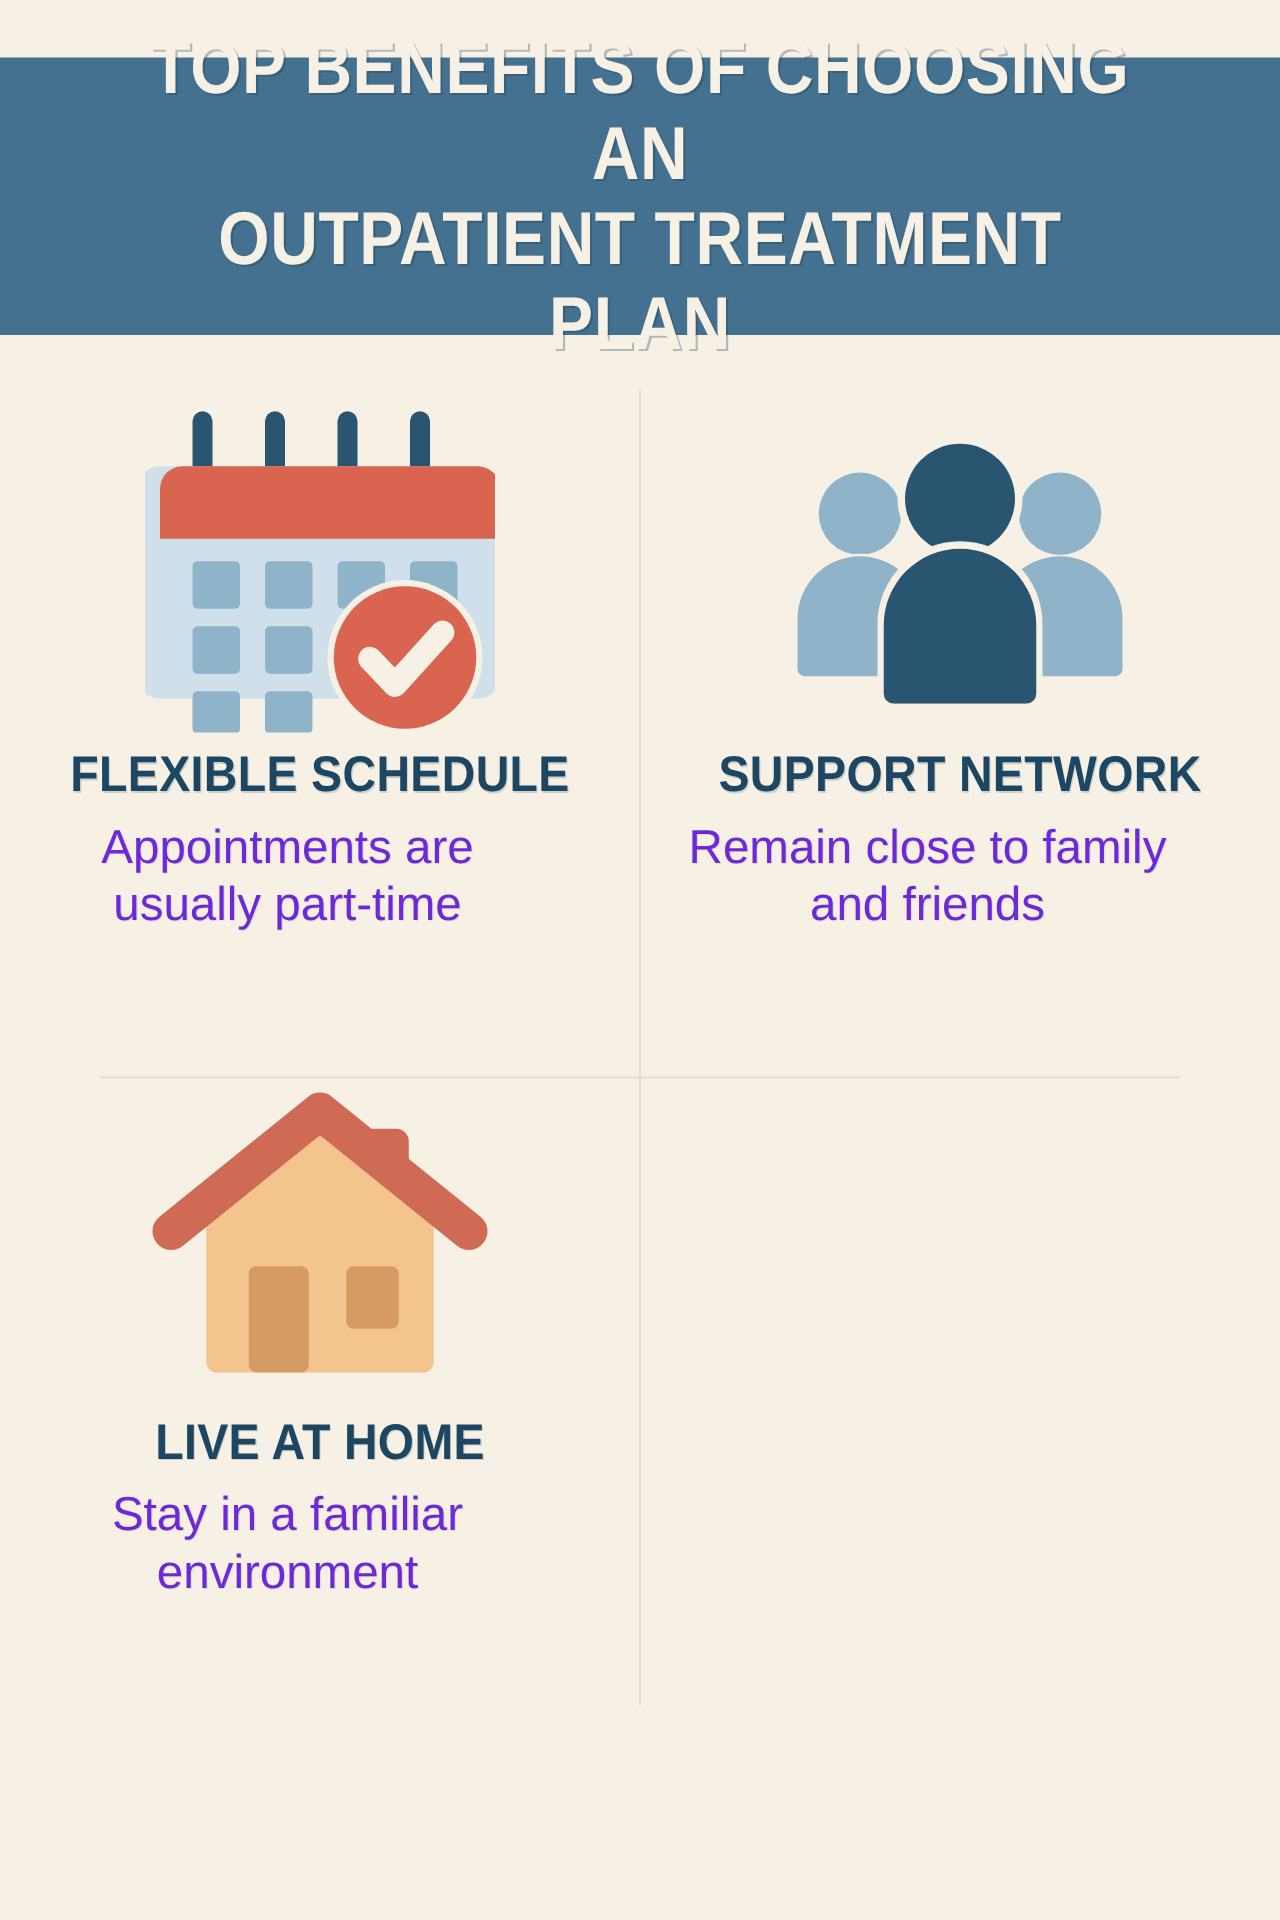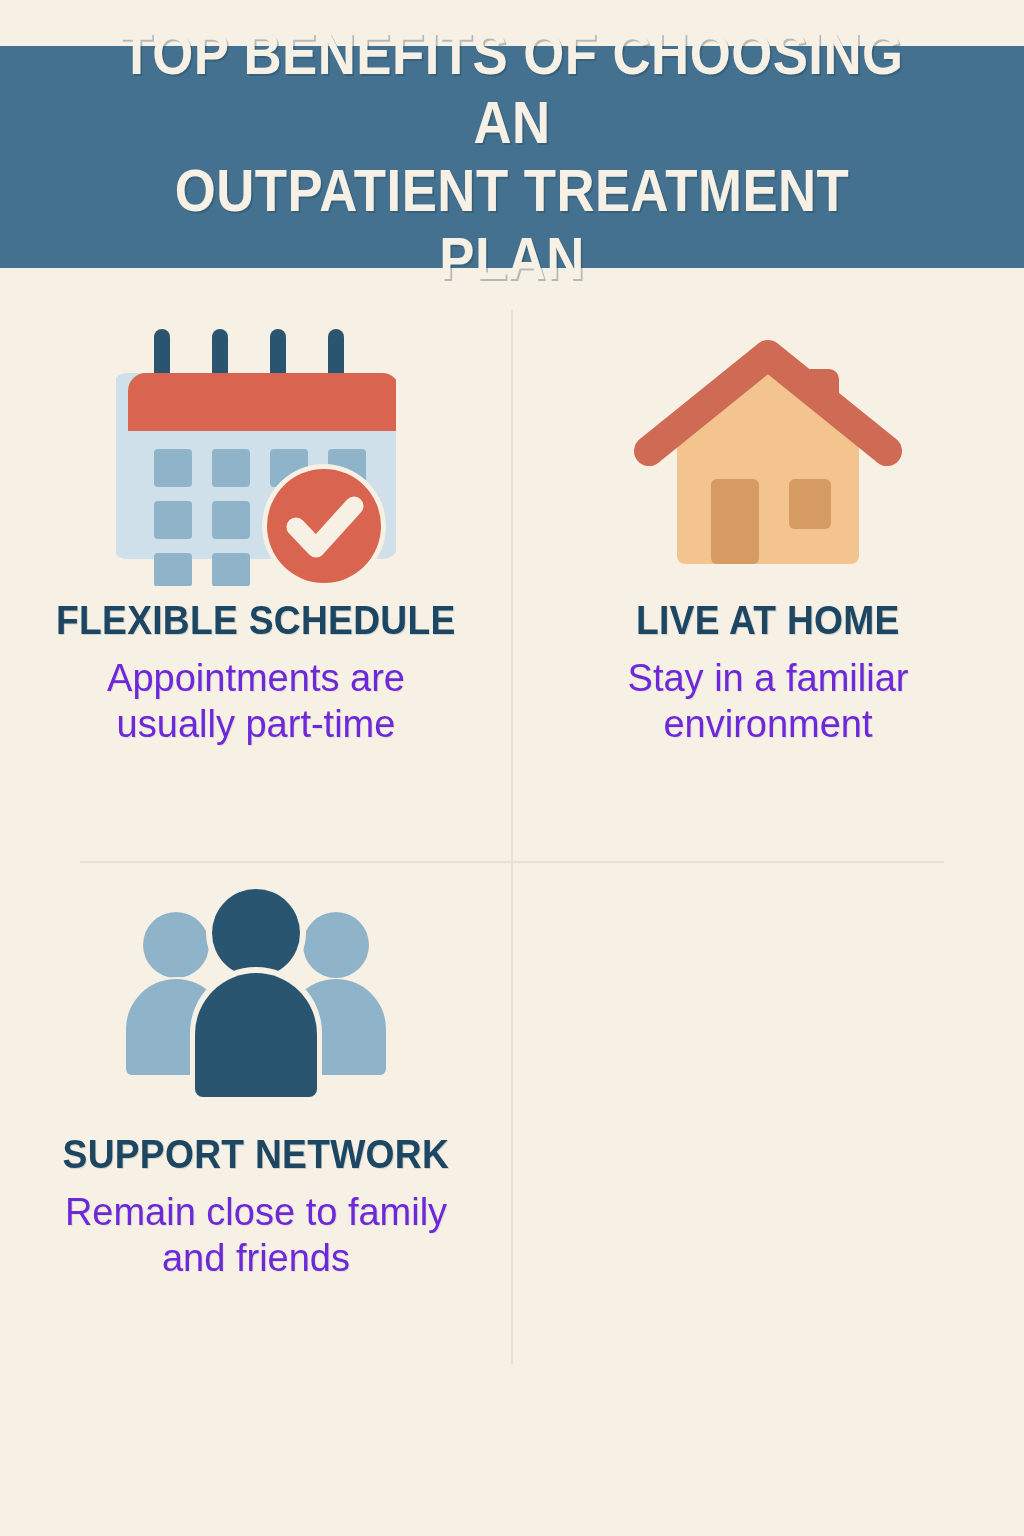--- a/index.html
+++ b/index.html
@@ -85,21 +85,20 @@
     right: 80px;
     top: 593px;
     height: 2px;
     background: #e9e0d2;
     pointer-events: none;
   }
 
   .cell {
     display: flex;
     flex-direction: column;
-    align-items: center;
     box-sizing: border-box;
     padding: 10px 30px 0 30px;
   }
   .icon-wrap {
     height: 270px;
     display: flex;
     align-items: center;
     justify-content: center;
   }
   .cell-title {
@@ -176,39 +175,20 @@
           <path d="M180 206 l20 21 l38 -42" fill="none" stroke="#f7f0e4" stroke-width="19" stroke-linecap="round" stroke-linejoin="round"></path>
         </svg>
       </div>
       <div class="cell-title">FLEXIBLE SCHEDULE</div>
       <div class="cell-desc">Appointments are usually part-time</div>
     </div>
 
 
     <div class="cell">
       <div class="icon-wrap">
-        <svg width="270" height="245" viewBox="0 0 270 245" aria-hidden="true">
-
-          <rect x="168" y="38" width="38" height="78" rx="10" fill="#cf6a55"></rect>
-
-          <path d="M44 110 L135 36 L226 110 v115 a8 8 0 0 1 -8 8 h-166 a8 8 0 0 1 -8 -8 z" fill="#f3c48d"></path>
-
-          <path d="M16 120 L135 24 L254 120" fill="none" stroke="#cf6a55" stroke-width="30" stroke-linecap="round" stroke-linejoin="round"></path>
-
-          <rect x="78" y="148" width="48" height="85" rx="6" fill="#d69a63"></rect>
-
-          <rect x="156" y="148" width="42" height="50" rx="6" fill="#d69a63"></rect>
-        </svg>
-      </div>
-      <div class="cell-title">LIVE AT HOME</div>
-      <div class="cell-desc">Stay in a familiar environment</div>
-    </div>
-
-    <div class="cell">
-      <div class="icon-wrap">
         <svg width="300" height="220" viewBox="0 0 300 220" aria-hidden="true">
 
           <circle cx="70" cy="68" r="38" fill="#f7f0e4"></circle>
           <circle cx="70" cy="68" r="33" fill="#8fb3c9"></circle>
           <path d="M18 196 v-42 a52 52 0 0 1 104 0 v42 a6 6 0 0 1 -6 6 h-92 a6 6 0 0 1 -6 -6 z" fill="#f7f0e4" transform="translate(0,-4) scale(1.02) "></path>
           <path d="M20 192 v-40 a50 50 0 0 1 100 0 v40 a6 6 0 0 1 -6 6 h-88 a6 6 0 0 1 -6 -6 z" fill="#8fb3c9"></path>
 
           <circle cx="230" cy="68" r="38" fill="#f7f0e4"></circle>
           <circle cx="230" cy="68" r="33" fill="#8fb3c9"></circle>
           <path d="M180 192 v-40 a50 50 0 0 1 100 0 v40 a6 6 0 0 1 -6 6 h-88 a6 6 0 0 1 -6 -6 z" fill="#8fb3c9"></path>
@@ -216,14 +196,33 @@
           <circle cx="150" cy="56" r="50" fill="#f7f0e4"></circle>
           <circle cx="150" cy="56" r="44" fill="#2a5571"></circle>
           <path d="M84 214 v-58 a66 66 0 0 1 132 0 v58 a8 8 0 0 1 -8 8 h-116 a8 8 0 0 1 -8 -8 z" fill="#f7f0e4"></path>
           <path d="M89 212 v-55 a61 61 0 0 1 122 0 v55 a8 8 0 0 1 -8 8 h-106 a8 8 0 0 1 -8 -8 z" fill="#2a5571"></path>
         </svg>
       </div>
       <div class="cell-title">SUPPORT NETWORK</div>
       <div class="cell-desc">Remain close to family and friends</div>
     </div>
 
+    <div class="cell">
+      <div class="icon-wrap">
+        <svg width="270" height="245" viewBox="0 0 270 245" aria-hidden="true">
+
+          <rect x="168" y="38" width="38" height="78" rx="10" fill="#cf6a55"></rect>
+
+          <path d="M44 110 L135 36 L226 110 v115 a8 8 0 0 1 -8 8 h-166 a8 8 0 0 1 -8 -8 z" fill="#f3c48d"></path>
+
+          <path d="M16 120 L135 24 L254 120" fill="none" stroke="#cf6a55" stroke-width="30" stroke-linecap="round" stroke-linejoin="round"></path>
+
+          <rect x="78" y="148" width="48" height="85" rx="6" fill="#d69a63"></rect>
+
+          <rect x="156" y="148" width="42" height="50" rx="6" fill="#d69a63"></rect>
+        </svg>
+      </div>
+      <div class="cell-title">LIVE AT HOME</div>
+      <div class="cell-desc">Stay in a familiar environment</div>
+    </div>
+
   </div>
 </div>
 
 </body></html>

